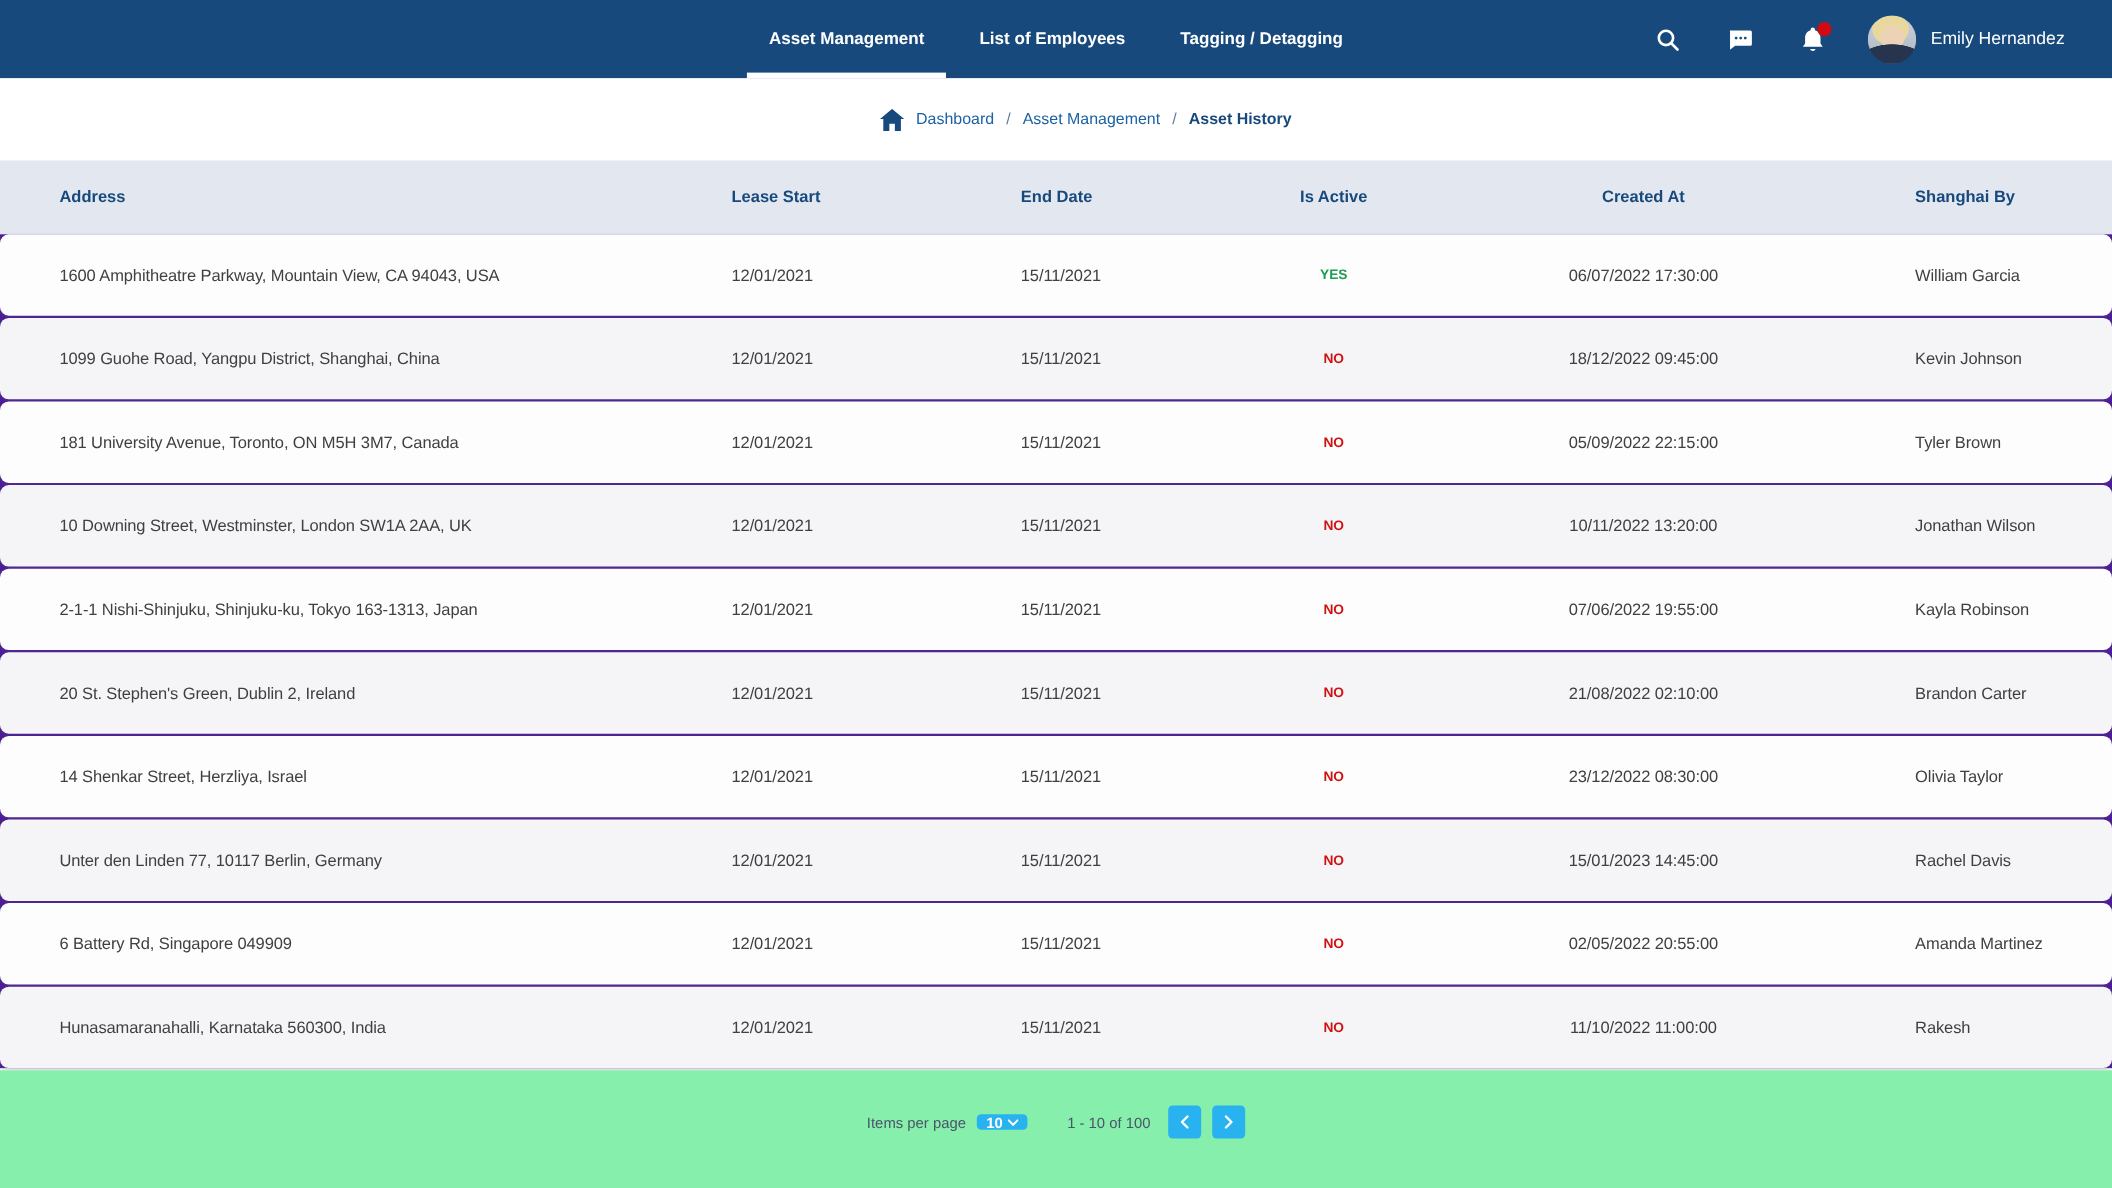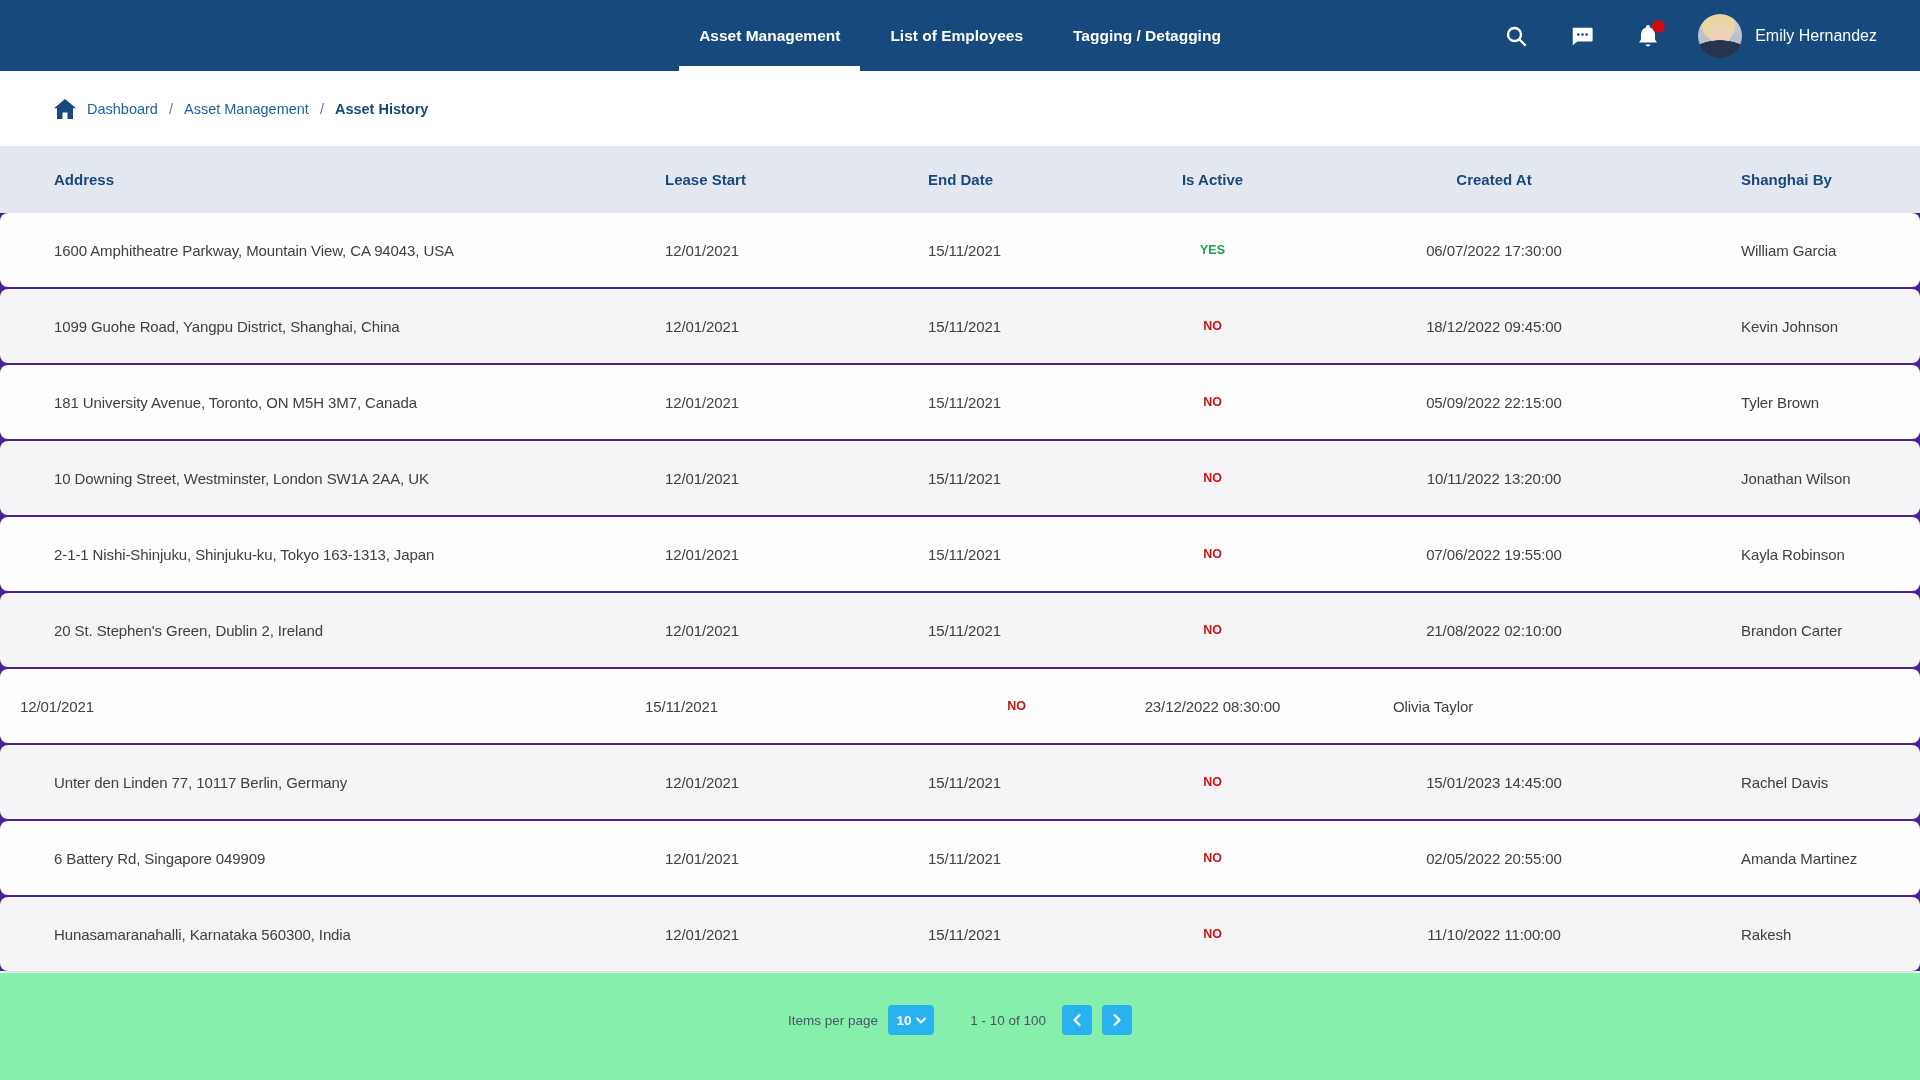--- a/index.html
+++ b/index.html
@@ -34,21 +34,21 @@
   .icon-btn + .icon-btn{margin-left:42px;}
   .badge-dot{position:absolute;top:-4px;right:-5px;width:13px;height:13px;border-radius:50%;background:var(--badge);}
   .avatar{margin-left:38px;width:44px;height:44px;border-radius:50%;cursor:pointer;overflow:hidden;
     background:
       radial-gradient(ellipse 32px 18px at 50% 100%, #26344D 97%, transparent 100%),
       radial-gradient(circle 11px at 51% 46%, #ECD3B5 97%, transparent 100%),
       radial-gradient(ellipse 17px 15px at 47% 28%, #E8D79E 96%, transparent 100%),
       linear-gradient(180deg,#C9D0D9 0%,#AEB6C0 100%);}
   .user-name{margin-left:13px;color:#fff;font-size:16px;cursor:pointer;white-space:nowrap;}
   
-  .breadcrumb-bar{height:75px;background:#fff;display:flex;align-items:center;padding-left:54px;gap:11px;}
+  .breadcrumb-bar{height:75px;background:#fff;display:flex;align-items:center;padding-left:54px;gap:11px;justify-content:center;}
   .crumb{font-size:14.5px;color:var(--link);text-decoration:none;cursor:pointer;}
   .crumb-sep{font-size:14.5px;color:#5C7CA3;}
   .crumb.current{color:var(--navbar);font-weight:bold;cursor:default;}
   
   .grid-cols{display:grid;grid-template-columns:645px 283px 177px 215px 348px 252px;align-items:center;}
   .table-head{height:67px;background:var(--header-bg);color:var(--navbar);font-weight:bold;font-size:15px;}
   .col-address{padding-left:54px;}
   .col-lease{padding-left:20px;}
   .col-end{padding-left:0;}
   .col-active{text-align:center;}
@@ -59,21 +59,21 @@
        border-radius:8px;box-shadow:0 1px 3px rgba(100,105,125,0.20);}
   .row.odd{background:#FDFDFD;}
   .row.even{background:#F5F5F7;}
   .is-active{font-weight:bold;font-size:12.5px;letter-spacing:0;}
   .is-active.yes{color:var(--green);}
   .is-active.no{color:var(--red);}
   
   .footer{height:107px;background:#86efac;display:flex;justify-content:center;align-items:flex-start;padding-top:32px;}
   .pagination{display:flex;align-items:center;font-size:13.5px;color:#4A5568;}
   .pp-label{white-space:nowrap;}
-  .pp-select{margin-left:10px;width:46px;height:30px;background:var(--accent);border:none;border-radius:4px;
+  .pp-select{margin-left:10px;width:46px;height:14px;background:var(--accent);border:none;border-radius:4px;
     color:#fff;font-weight:bold;font-size:13.5px;display:flex;align-items:center;justify-content:center;gap:4px;cursor:pointer;}
   .range{margin-left:36px;white-space:nowrap;}
   .page-btn{width:30px;height:30px;background:var(--accent);border:none;border-radius:4px;display:flex;
     align-items:center;justify-content:center;cursor:pointer;}
   .page-btn.prev{margin-left:16px;}
   .page-btn.next{margin-left:10px;}
   svg{display:block;}
 </style>
 </head>
 <body>
@@ -185,20 +185,21 @@
   <div class="row even grid-cols">
     <div class="col-address">20 St. Stephen's Green, Dublin 2, Ireland</div>
     <div class="col-lease">12/01/2021</div>
     <div class="col-end">15/11/2021</div>
     <div class="col-active is-active no">NO</div>
     <div class="col-created-at">21/08/2022 02:10:00</div>
     <div class="col-created-by">Brandon Carter</div>
   </div>
 
   <div class="row odd grid-cols">
+    <div class="col-address">14 Shenkar Street, Herzliya, Israel</div>
     <div class="col-lease">12/01/2021</div>
     <div class="col-end">15/11/2021</div>
     <div class="col-active is-active no">NO</div>
     <div class="col-created-at">23/12/2022 08:30:00</div>
     <div class="col-created-by">Olivia Taylor</div>
   </div>
 
   <div class="row even grid-cols">
     <div class="col-address">Unter den Linden 77, 10117 Berlin, Germany</div>
     <div class="col-lease">12/01/2021</div>

